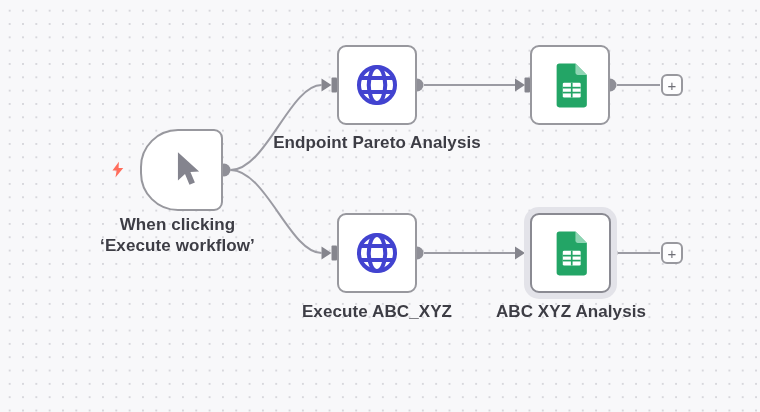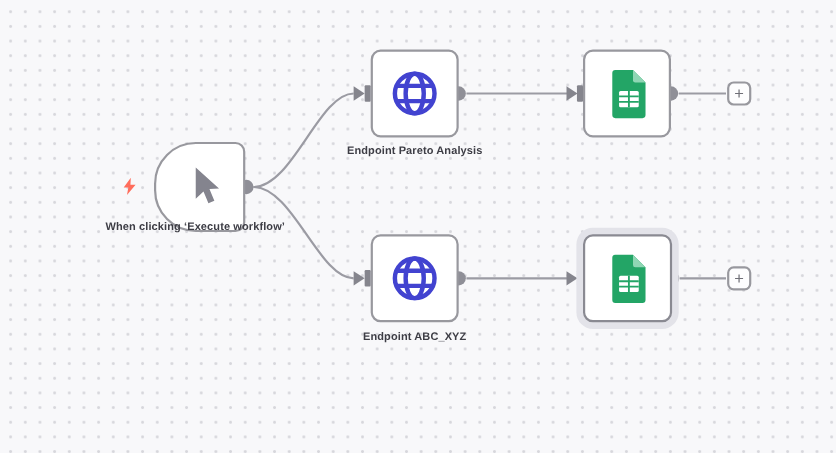--- a/index.html
+++ b/index.html
@@ -25,21 +25,21 @@
     border-radius:38px 9px 9px 38px;
   }
   .node.selected{
     border-color:#8a8a92;
     box-shadow:0 0 0 6px #e3e3e9;
   }
   .node-label{
     position:absolute;
     width:220px;
     text-align:center;
-    font-size:10px;
+    font-size:17px;
     font-weight:600;
     color:#3d3d45;
     letter-spacing:.1px;
     line-height:1.25;
   }
   .plus-btn{
     position:absolute;
     width:22px;height:22px;
     box-sizing:border-box;
     background:#fdfdfe;
@@ -97,21 +97,21 @@
 
   <svg class="bolt" viewBox="0 0 24 24">
     <path d="M13.2 1.5 L4.6 13.4 L10.2 13.4 L8.6 22.5 L19 9.9 L12.8 9.9 Z" fill="#ff6d5c"></path>
   </svg>
 
   <div class="node trigger" style="left:140px;top:129px;width:83px;height:82px;">
     <svg width="38" height="40" viewBox="0 0 32 34" style="margin-left:6px">
       <path d="M10 2 L10 26 L16 20.4 L19.8 29.6 L24.4 27.6 L20.6 18.6 L28 18.2 Z" fill="#84848e"></path>
     </svg>
   </div>
-  <div class="node-label" style="left:90px;top:201px;width:175px;">When clicking ‘Execute workflow’</div>
+  <div class="node-label" style="left:90px;top:214px;width:175px;">When clicking ‘Execute workflow’</div>
 
   <div class="node" style="left:337px;top:45px;width:80px;height:80px;">
     <svg width="46" height="46" viewBox="0 0 24 24" fill="none" stroke="#4243d0" stroke-width="2.1">
       <circle cx="12" cy="12" r="9.4"></circle>
       <ellipse cx="12" cy="12" rx="4.3" ry="9.4"></ellipse>
       <line x1="3.5" y1="8.4" x2="20.5" y2="8.4"></line>
       <line x1="3.5" y1="15.6" x2="20.5" y2="15.6"></line>
     </svg>
   </div>
   <div class="node-label" style="left:267px;top:132px;">Endpoint Pareto Analysis</div>
@@ -134,32 +134,33 @@
   </div>
 
   <div class="node" style="left:337px;top:213px;width:80px;height:80px;">
     <svg width="46" height="46" viewBox="0 0 24 24" fill="none" stroke="#4243d0" stroke-width="2.1">
       <circle cx="12" cy="12" r="9.4"></circle>
       <ellipse cx="12" cy="12" rx="4.3" ry="9.4"></ellipse>
       <line x1="3.5" y1="8.4" x2="20.5" y2="8.4"></line>
       <line x1="3.5" y1="15.6" x2="20.5" y2="15.6"></line>
     </svg>
   </div>
-  <div class="node-label" style="left:267px;top:301px;">Endpoint ABC_XYZ</div>
+  <div class="node-label" style="left:267px;top:301px;">Execute ABC_XYZ</div>
 
   <div class="node selected" style="left:530px;top:213px;width:81px;height:80px;">
     <svg width="37" height="47" viewBox="0 0 24 30">
       <path d="M4.8 0.8 H15.2 L22.6 8.2 V27.4 A1.8 1.8 0 0 1 20.8 29.2 H4.8 A1.8 1.8 0 0 1 3 27.4 V2.6 A1.8 1.8 0 0 1 4.8 0.8 Z" fill="#23a566"></path>
       <path d="M15.2 0.8 L22.6 8.2 H16.6 A1.4 1.4 0 0 1 15.2 6.8 Z" fill="#8fd6b4"></path>
       <rect x="7" y="13.2" width="11.6" height="9.6" rx="0.9" fill="#ffffff"></rect>
       <g stroke="#23a566" stroke-width="1.1">
         <line x1="7" y1="16.4" x2="18.6" y2="16.4"></line>
         <line x1="7" y1="19.6" x2="18.6" y2="19.6"></line>
         <line x1="12.8" y1="13.2" x2="12.8" y2="22.8"></line>
       </g>
     </svg>
   </div>
+  <div class="node-label" style="left:461px;top:301px;">ABC XYZ Analysis</div>
 
   <div class="plus-btn" style="left:661px;top:242px;">
     <span>+</span>
   </div>
 
 </div>
 
 </body></html>

